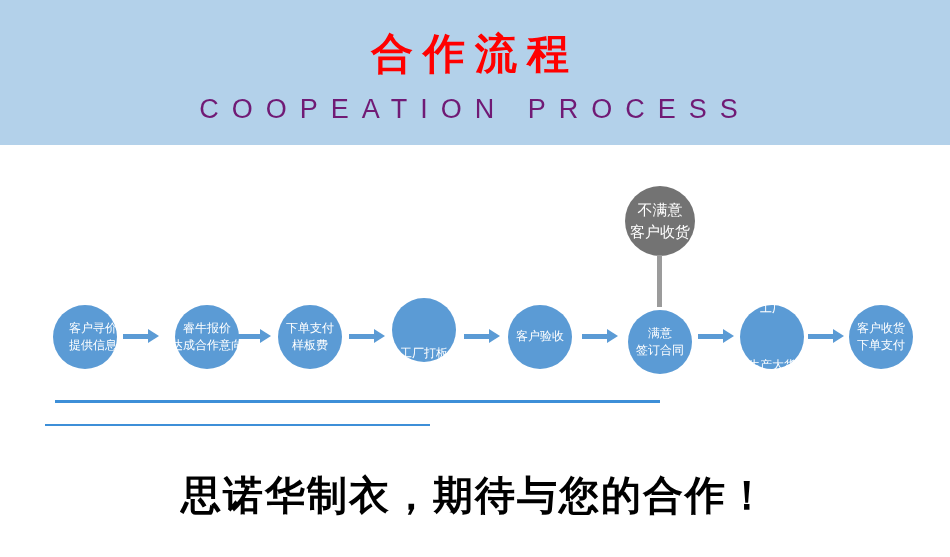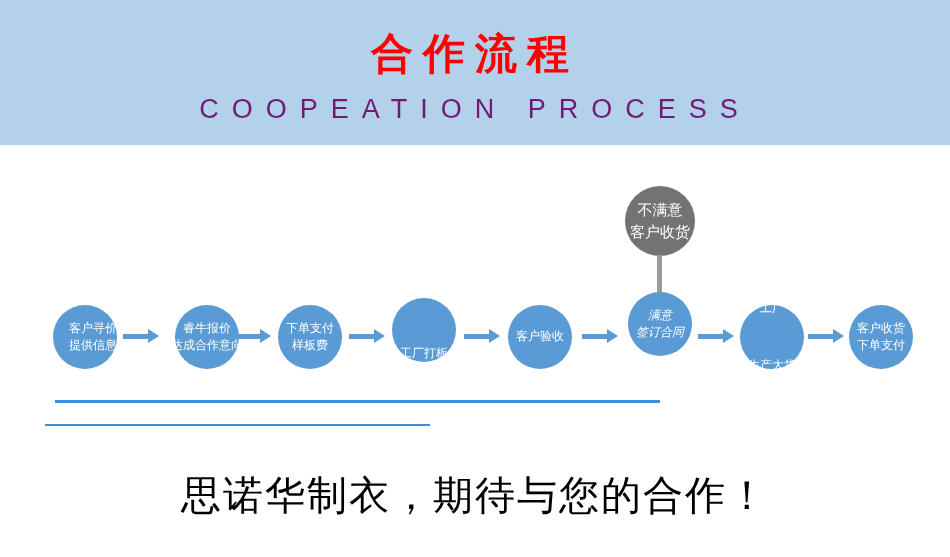--- a/index.html
+++ b/index.html
@@ -95,21 +95,21 @@
     border-top: 7.5px solid transparent;
     border-bottom: 7.5px solid transparent;
   }
 
   
   .step-1 { left: 53px;  top: 305px; align-items: flex-end; }
   .step-2 { left: 165px; top: 305px; margin-left: 10px; }
   .step-3 { left: 278px; top: 305px; }
   .step-4 { left: 392px; top: 298px; justify-content: flex-end; }
   .step-5 { left: 508px; top: 305px; }
-  .step-6 { left: 628px; top: 292px; font-style: italic; }
+  .step-6 { left: 628px; top: 310px; }
   .step-7 { left: 740px; top: 305px; gap: 40px; }
   .step-8 { left: 849px; top: 305px; }
   .step-alt { left: 625px; top: 186px; }
 
   .arrow-1 { left: 123px; }
   .arrow-2 { left: 235px; }
   .arrow-3 { left: 349px; }
   .arrow-4 { left: 464px; }
   .arrow-5 { left: 582px; }
   .arrow-6 { left: 698px; }
@@ -129,21 +129,21 @@
     background: #3d8fd8;
   }
 
   
   .slogan {
     position: absolute;
     left: 0; top: 468px;
     width: 950px;
     text-align: center;
     font-size: 40px;
-    font-weight: normal;
+    font-weight: bold;
     color: #000000;
     letter-spacing: 2px;
   }
 </style>
 </head>
 <body>
 
 <div class="page">
 
   <header class="banner">

